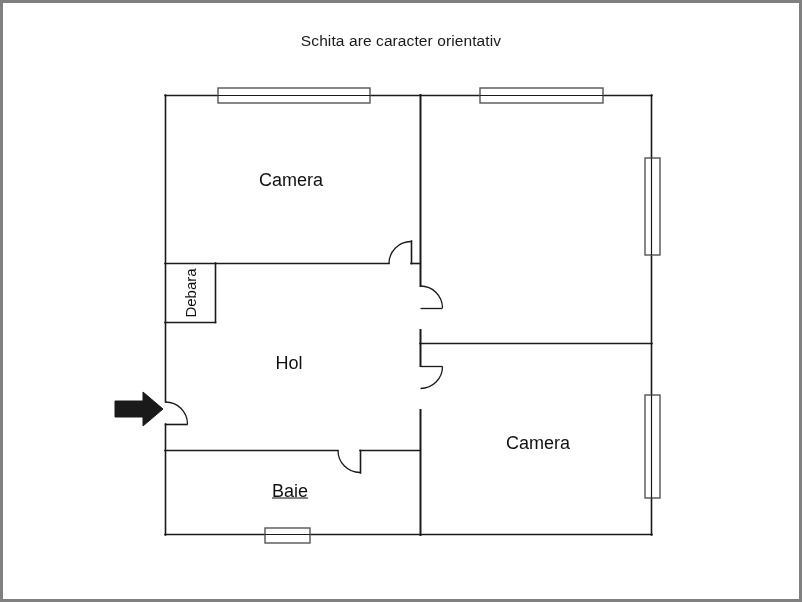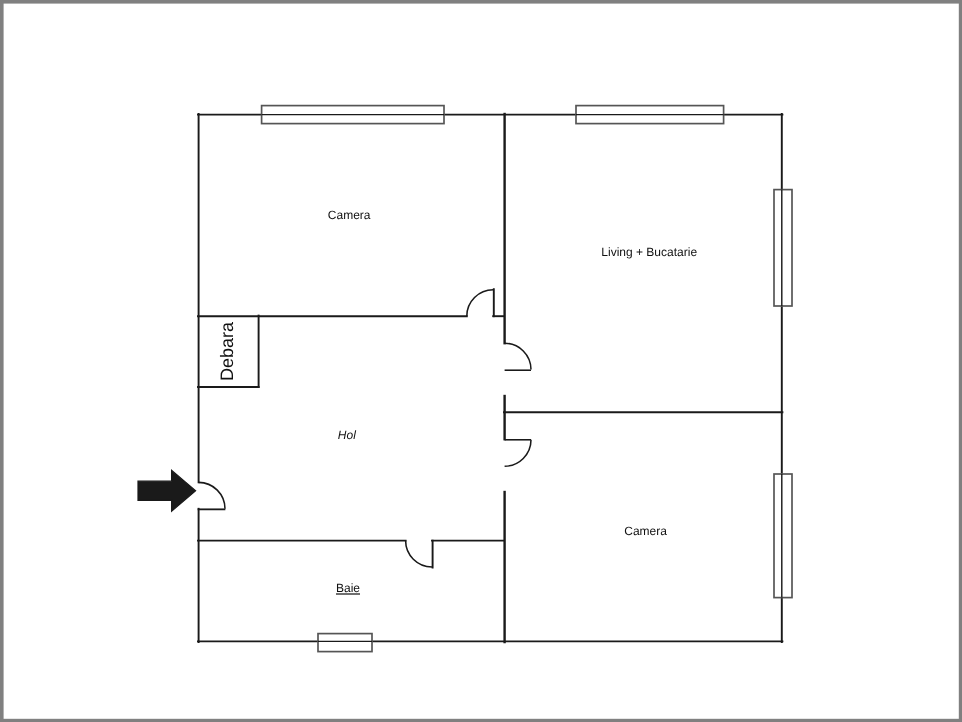--- a/index.html
+++ b/index.html
@@ -42,37 +42,38 @@
   }
   #plan {
     position: absolute;
     left: 0;
     top: 0;
     width: 802px;
     height: 602px;
   }
   .room-label {
     position: absolute;
-    font-size: 10px;
+    font-size: 18px;
     color: #111111;
     white-space: nowrap;
     transform: translate(-50%, -50%);
   }
   .room-label.vertical {
     transform: translate(-50%, -50%) rotate(-90deg);
     font-size: 15px;
   }
 </style>
 </head>
 <body>
 
 <div id="page">
 
   <div id="outer-frame"></div>
 
+  <div id="title">Schita are caracter orientativ</div>
 
   <svg id="plan" viewBox="0 0 802 602">
 
     <g stroke="#1a1a1a" stroke-width="1.6" fill="none" stroke-linecap="square">
 
       <line x1="165" y1="95.5" x2="652" y2="95.5"></line>
       <line x1="165.5" y1="95" x2="165.5" y2="402"></line>
       <line x1="165.5" y1="424" x2="165.5" y2="535"></line>
       <line x1="651.5" y1="95" x2="651.5" y2="535"></line>
       <line x1="165" y1="534.5" x2="652" y2="534.5"></line>
@@ -128,23 +129,22 @@
       <path d="M 165.5 402 A 22 22 0 0 1 187.5 424"></path>
     </g>
 
     <g>
       <path d="M 115 401 L 143 401 L 143 392 L 163 409 L 143 426 L 143 417 L 115 417 Z" fill="#1a1a1a" stroke="#1a1a1a" stroke-width="1"></path>
     </g>
   </svg>
 
   <div class="room-label" style="left:291px; top:180px;">Camera</div>
 
-  <div class="room-label" style="left:541px; top:211px;">Living + Bucatarie</div>
 
   <div class="room-label vertical" style="left:190px; top:293px;">Debara</div>
 
-  <div class="room-label" style="left:289px; top:363px;font-style:italic;">Hol</div>
+  <div class="room-label" style="left:289px; top:363px;">Hol</div>
 
   <div class="room-label" style="left:538px; top:443px;">Camera</div>
 
   <div class="room-label" style="left:290px; top:491px;text-decoration:underline;">Baie</div>
 
 </div>
 
 </body></html>

